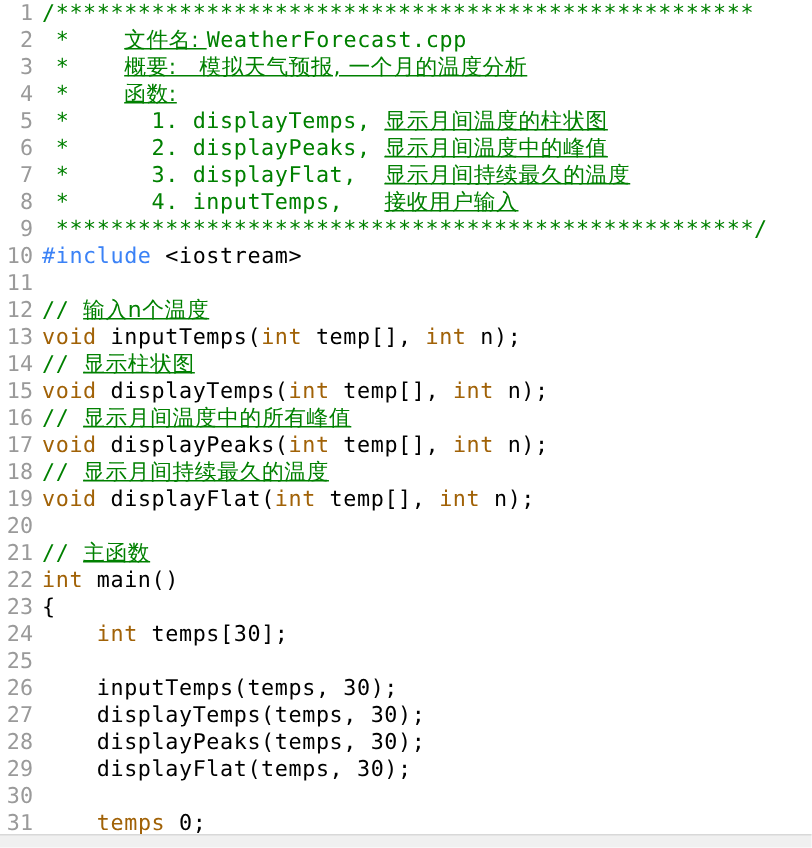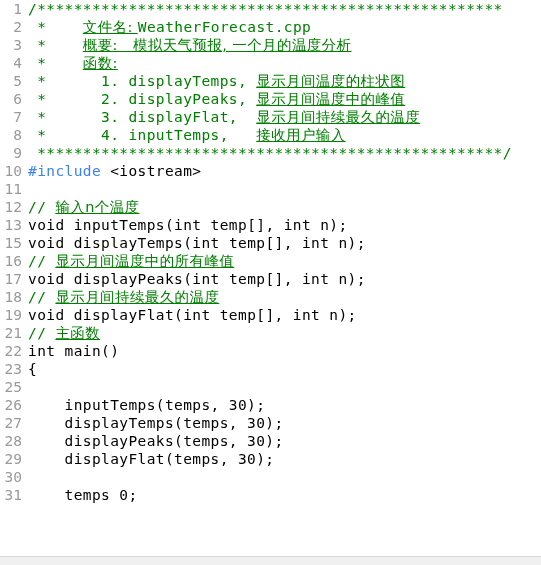--- a/index.html
+++ b/index.html
@@ -47,21 +47,21 @@
     vertical-align: top;
   }
   .line-text {
     display: inline-block;
     margin-left: 6px;
     vertical-align: top;
     white-space: pre;
   }
   .tok-comment { color: #008000; }
   .tok-pre     { color: #3b82f6; }
-  .tok-key     { color: #000000; }
+  .tok-key     { color: #a16207; }
   .tok-plain   { color: #000000; }
   .cjk { font-family: "DejaVu Sans", "Liberation Sans", sans-serif; text-decoration: underline; }
   #status-strip {
     position: absolute;
     left: 0;
     top: 556px;
     width: 541px;
     height: 9px;
     background: #f0f0f0;
     border-top: 1px solid #d8d8d8;
@@ -79,28 +79,31 @@
       <div class="code-line"><span class="gutter-num">4</span><span class="line-text"><span class="tok-comment"> *    </span><span class="tok-comment cjk">函数:</span></span></div>
       <div class="code-line"><span class="gutter-num">5</span><span class="line-text"><span class="tok-comment"> *      1. displayTemps, </span><span class="tok-comment cjk">显示月间温度的柱状图</span></span></div>
       <div class="code-line"><span class="gutter-num">6</span><span class="line-text"><span class="tok-comment"> *      2. displayPeaks, </span><span class="tok-comment cjk">显示月间温度中的峰值</span></span></div>
       <div class="code-line"><span class="gutter-num">7</span><span class="line-text"><span class="tok-comment"> *      3. displayFlat,  </span><span class="tok-comment cjk">显示月间持续最久的温度</span></span></div>
       <div class="code-line"><span class="gutter-num">8</span><span class="line-text"><span class="tok-comment"> *      4. inputTemps,   </span><span class="tok-comment cjk">接收用户输入</span></span></div>
       <div class="code-line"><span class="gutter-num">9</span><span class="line-text"><span class="tok-comment"> ***************************************************/</span></span></div>
       <div class="code-line"><span class="gutter-num">10</span><span class="line-text"><span class="tok-pre">#include</span><span class="tok-plain"> &lt;iostream&gt;</span></span></div>
       <div class="code-line"><span class="gutter-num">11</span><span class="line-text"></span></div>
       <div class="code-line"><span class="gutter-num">12</span><span class="line-text"><span class="tok-comment">// </span><span class="tok-comment cjk">输入n个温度</span></span></div>
       <div class="code-line"><span class="gutter-num">13</span><span class="line-text"><span class="tok-key">void</span><span class="tok-plain"> inputTemps(</span><span class="tok-key">int</span><span class="tok-plain"> temp[], </span><span class="tok-key">int</span><span class="tok-plain"> n);</span></span></div>
+      <div class="code-line"><span class="gutter-num">14</span><span class="line-text"><span class="tok-comment">// </span><span class="tok-comment cjk">显示柱状图</span></span></div>
       <div class="code-line"><span class="gutter-num">15</span><span class="line-text"><span class="tok-key">void</span><span class="tok-plain"> displayTemps(</span><span class="tok-key">int</span><span class="tok-plain"> temp[], </span><span class="tok-key">int</span><span class="tok-plain"> n);</span></span></div>
       <div class="code-line"><span class="gutter-num">16</span><span class="line-text"><span class="tok-comment">// </span><span class="tok-comment cjk">显示月间温度中的所有峰值</span></span></div>
       <div class="code-line"><span class="gutter-num">17</span><span class="line-text"><span class="tok-key">void</span><span class="tok-plain"> displayPeaks(</span><span class="tok-key">int</span><span class="tok-plain"> temp[], </span><span class="tok-key">int</span><span class="tok-plain"> n);</span></span></div>
       <div class="code-line"><span class="gutter-num">18</span><span class="line-text"><span class="tok-comment">// </span><span class="tok-comment cjk">显示月间持续最久的温度</span></span></div>
       <div class="code-line"><span class="gutter-num">19</span><span class="line-text"><span class="tok-key">void</span><span class="tok-plain"> displayFlat(</span><span class="tok-key">int</span><span class="tok-plain"> temp[], </span><span class="tok-key">int</span><span class="tok-plain"> n);</span></span></div>
+      <div class="code-line"><span class="gutter-num">20</span><span class="line-text"></span></div>
       <div class="code-line"><span class="gutter-num">21</span><span class="line-text"><span class="tok-comment">// </span><span class="tok-comment cjk">主函数</span></span></div>
       <div class="code-line"><span class="gutter-num">22</span><span class="line-text"><span class="tok-key">int</span><span class="tok-plain"> main()</span></span></div>
       <div class="code-line"><span class="gutter-num">23</span><span class="line-text"><span class="tok-plain">{</span></span></div>
+      <div class="code-line"><span class="gutter-num">24</span><span class="line-text"><span class="tok-plain">    </span><span class="tok-key">int</span><span class="tok-plain"> temps[30];</span></span></div>
       <div class="code-line"><span class="gutter-num">25</span><span class="line-text"></span></div>
       <div class="code-line"><span class="gutter-num">26</span><span class="line-text"><span class="tok-plain">    inputTemps(temps, 30);</span></span></div>
       <div class="code-line"><span class="gutter-num">27</span><span class="line-text"><span class="tok-plain">    displayTemps(temps, 30);</span></span></div>
       <div class="code-line"><span class="gutter-num">28</span><span class="line-text"><span class="tok-plain">    displayPeaks(temps, 30);</span></span></div>
       <div class="code-line"><span class="gutter-num">29</span><span class="line-text"><span class="tok-plain">    displayFlat(temps, 30);</span></span></div>
       <div class="code-line"><span class="gutter-num">30</span><span class="line-text"></span></div>
       <div class="code-line"><span class="gutter-num">31</span><span class="line-text"><span class="tok-plain">    </span><span class="tok-key">temps</span><span class="tok-plain"> 0;</span></span></div>
     </div>
   <div id="status-strip"></div>
 </div>

